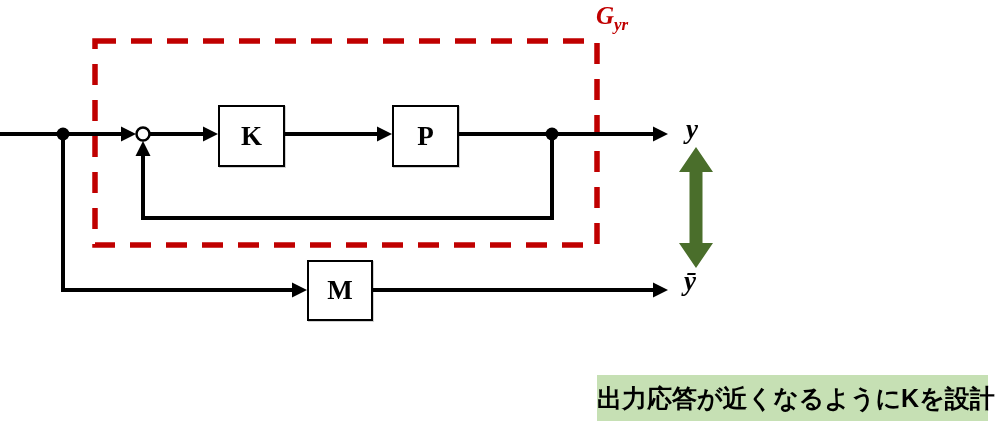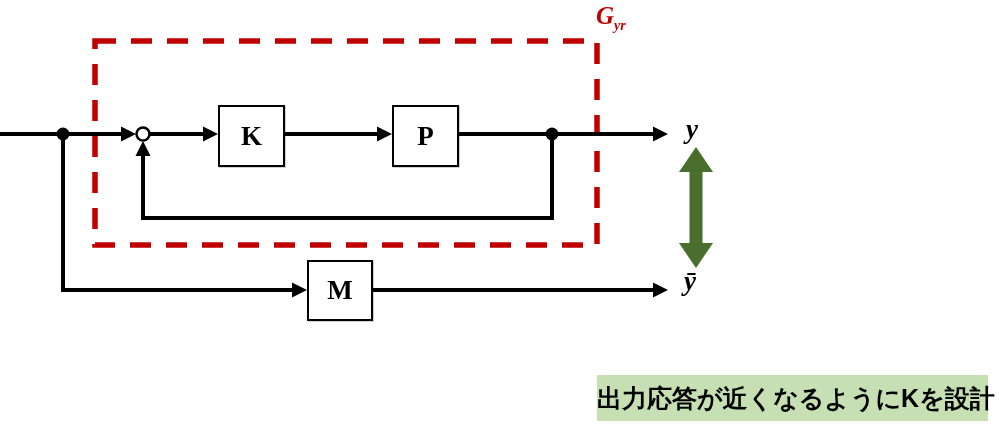--- a/index.html
+++ b/index.html
@@ -41,21 +41,21 @@
     position: absolute;
     left: 596px; top: 2px;
     color: #C00000;
     font-weight: bold;
     font-style: italic;
     font-size: 25px;
     font-family: "Liberation Serif", "DejaVu Serif", serif;
     white-space: nowrap;
   }
   .region-label sub {
-    font-size: 14px;
+    font-size: 17px;
     vertical-align: -6px;
   }
   .out-label {
     position: absolute;
     font-weight: bold;
     font-style: italic;
     font-size: 27px;
     color: #000000;
     font-family: "Liberation Serif", "DejaVu Serif", serif;
   }

